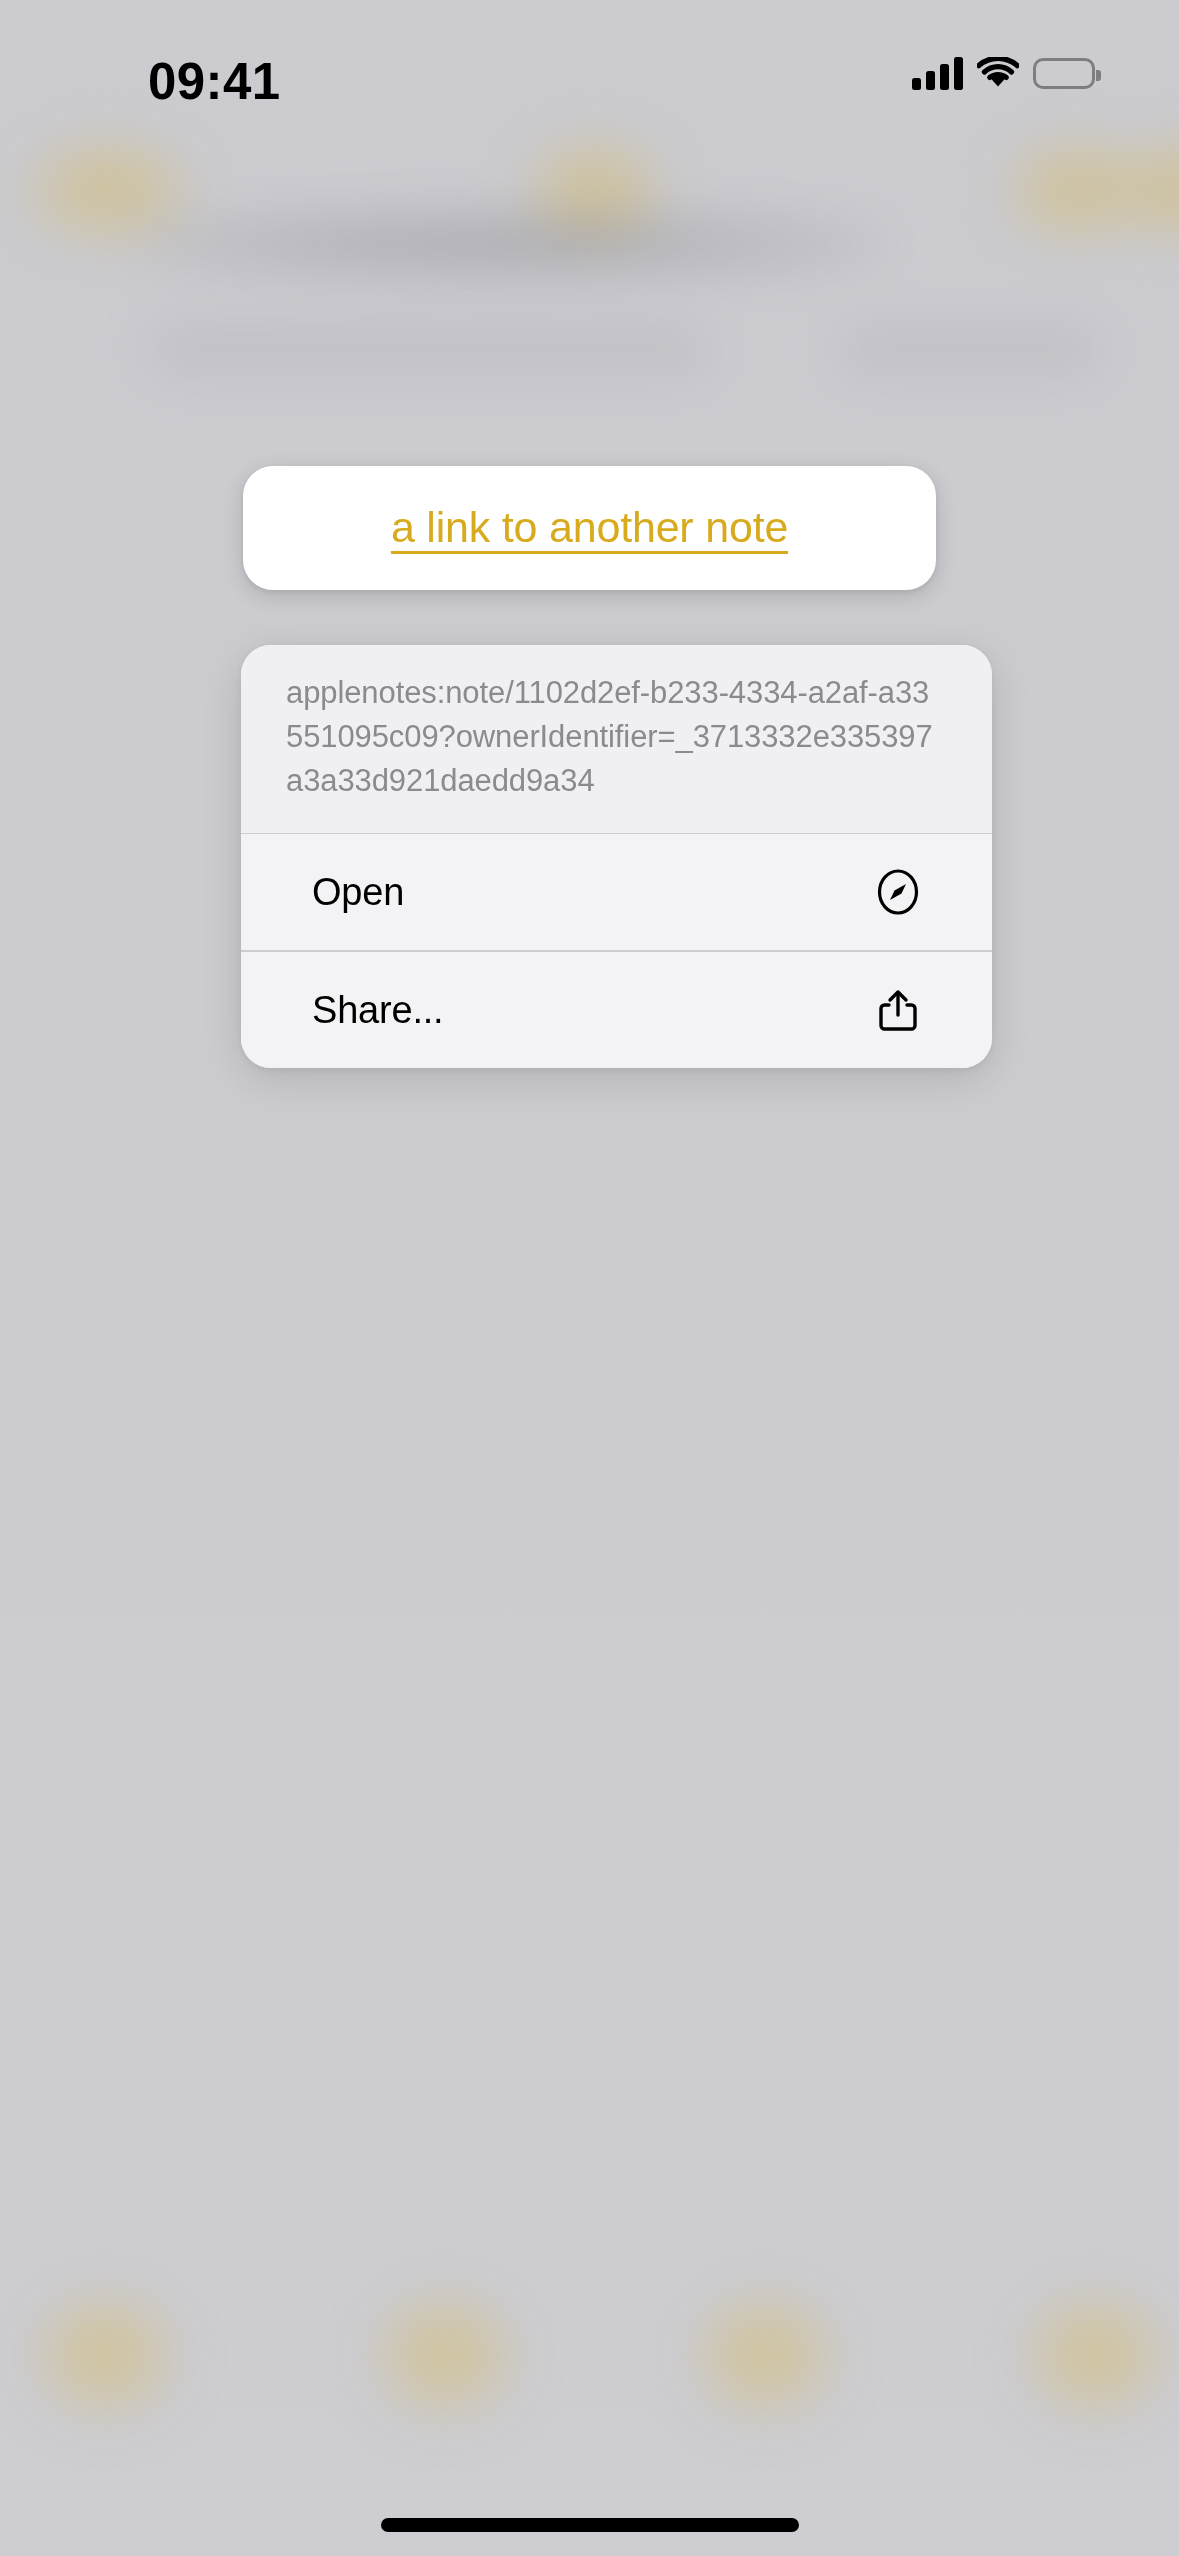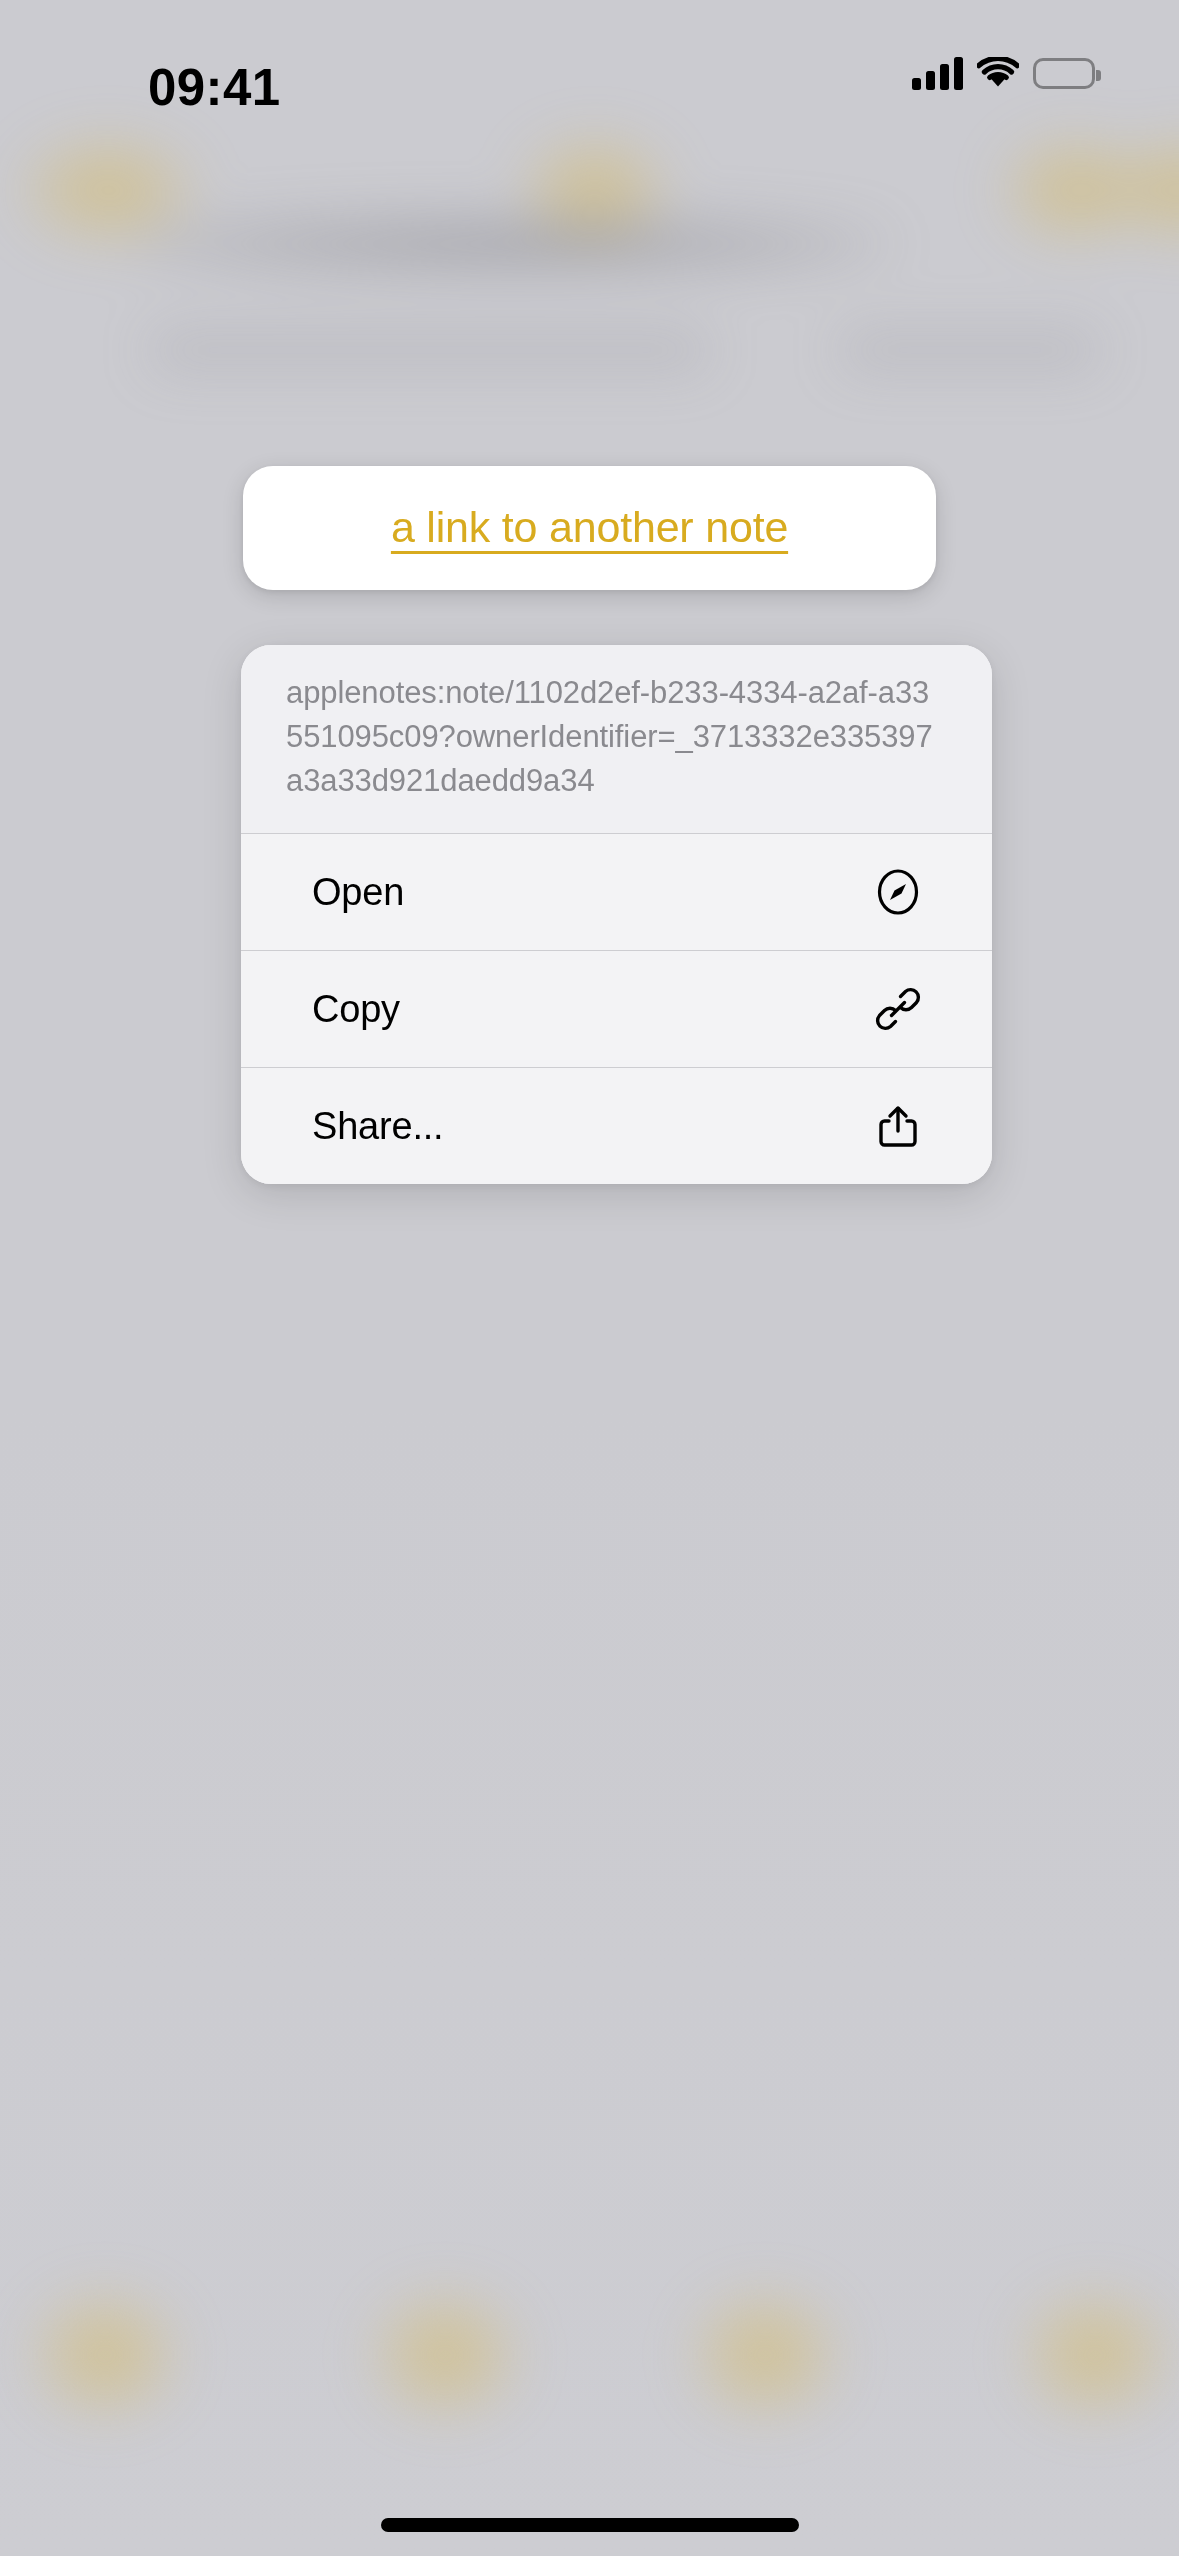--- a/index.html
+++ b/index.html
@@ -59,21 +59,21 @@
     position: absolute;
     left: 0; right: 0;
     top: 52px;
     width: 100%;
     text-align: center;
     font-size: 0;
   }
   .status-time span {
     position: absolute;
     left: 148px;
-    top: 6px;
+    top: 0;
     font-size: 51px;
     font-weight: 700;
     letter-spacing: 0.4px;
     color: #000;
     font-family: "Liberation Sans", sans-serif;
   }
   .status-right {
     position: absolute;
     right: 84px;
     top: 56px;
@@ -269,32 +269,20 @@
       <span class="menu-row-icon">
         <svg width="46" height="46" viewBox="0 0 46 46">
           <ellipse cx="23" cy="23" rx="18.5" ry="21" stroke="#000" stroke-width="3.2" fill="none"></ellipse>
           <path d="M31 15 L19.5 21.5 L15 31 L26.5 24.5 Z" fill="#000"></path>
         </svg>
       </span>
     </div>
 
     <div class="menu-divider"></div>
 
-    <div class="menu-row">
-      <span class="menu-row-label">Copy</span>
-      <span class="menu-row-icon">
-        <svg width="46" height="46" viewBox="0 0 46 46">
-          <g stroke="#000" stroke-width="3.4" fill="none" stroke-linecap="round">
-            <path d="M25.5 10.5 L30.5 5.5 a7.8 7.8 0 0 1 11 11 L36.5 21.5 a7.8 7.8 0 0 1 -11 0"></path>
-            <path d="M20.5 35.5 L15.5 40.5 a7.8 7.8 0 0 1 -11 -11 L9.5 24.5 a7.8 7.8 0 0 1 11 0"></path>
-            <path d="M16.5 29.5 L29.5 16.5"></path>
-          </g>
-        </svg>
-      </span>
-    </div>
 
     <div class="menu-divider"></div>
 
     <div class="menu-row">
       <span class="menu-row-label">Share...</span>
       <span class="menu-row-icon">
         <svg width="46" height="46" viewBox="0 0 46 46">
           <path d="M14 18 L9.5 18 a3.5 3.5 0 0 0 -3.5 3.5 L6 38.5 a3.5 3.5 0 0 0 3.5 3.5 L36.5 42 a3.5 3.5 0 0 0 3.5 -3.5 L40 21.5 a3.5 3.5 0 0 0 -3.5 -3.5 L32 18" stroke="#000" stroke-width="3.4" fill="none" stroke-linecap="round" stroke-linejoin="round"></path>
           <path d="M23 28 L23 5.5" stroke="#000" stroke-width="3.4" fill="none" stroke-linecap="round"></path>
           <path d="M15 13 L23 5 L31 13" stroke="#000" stroke-width="3.4" fill="none" stroke-linecap="round" stroke-linejoin="round"></path>

